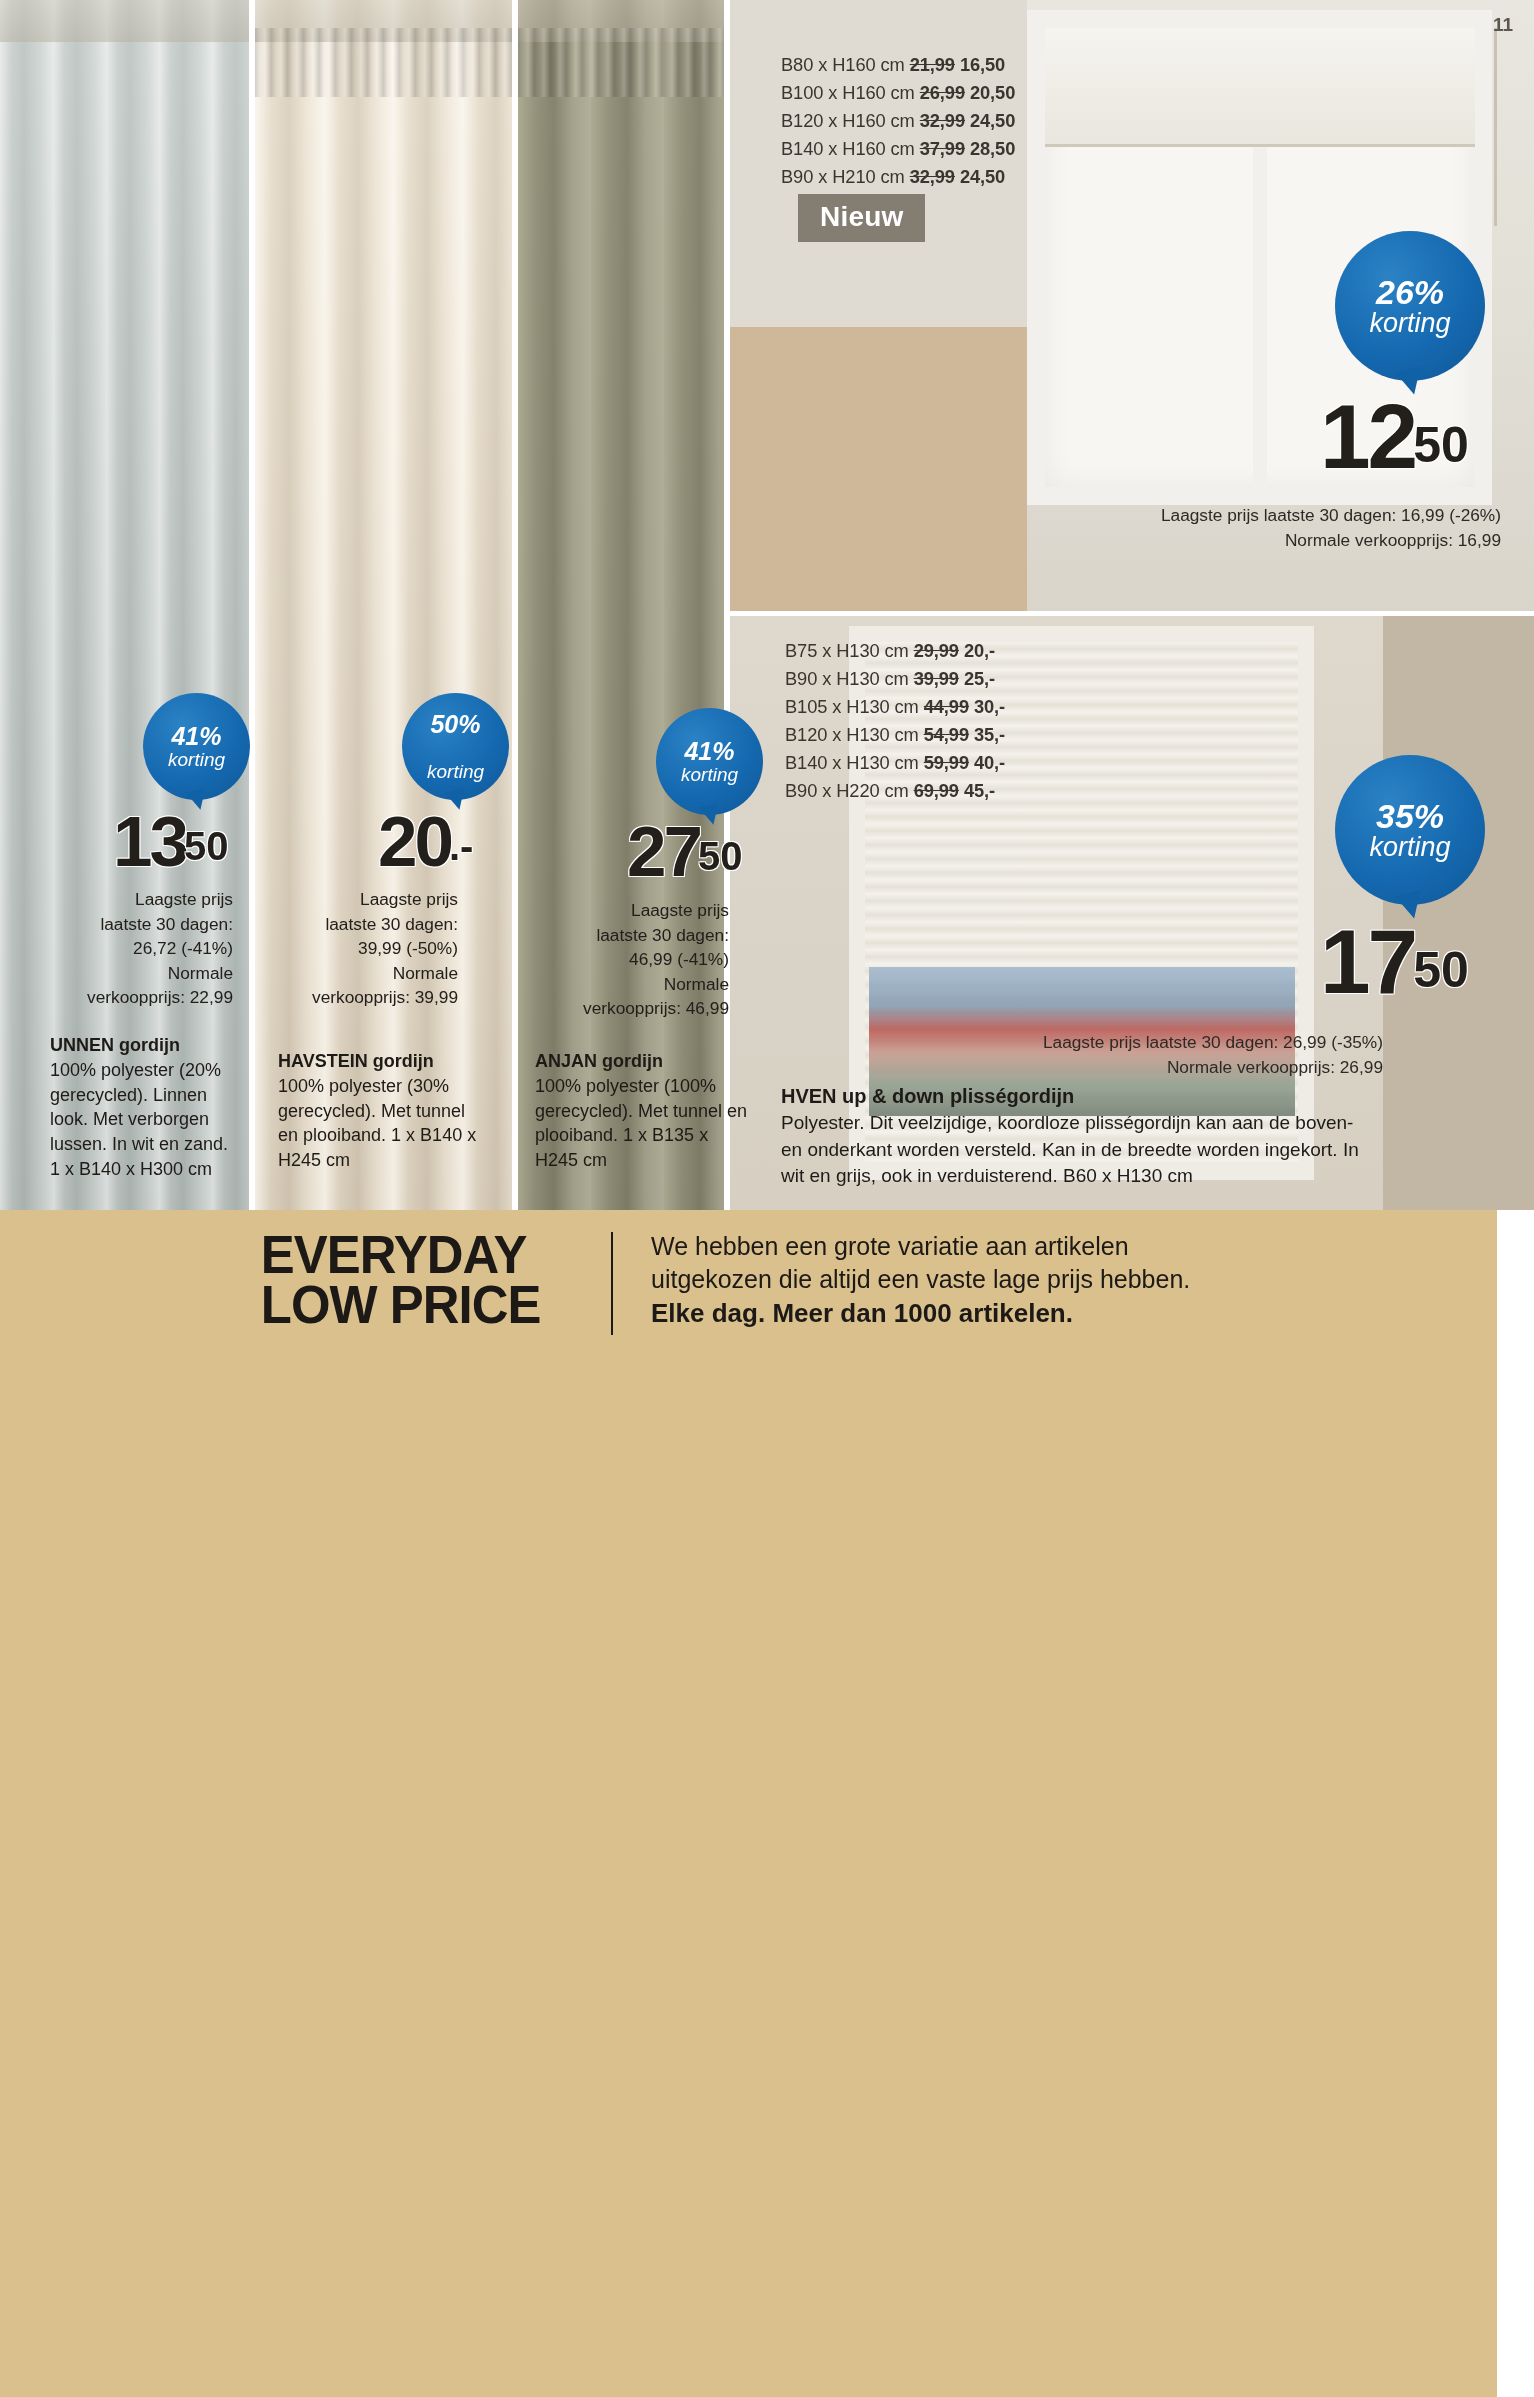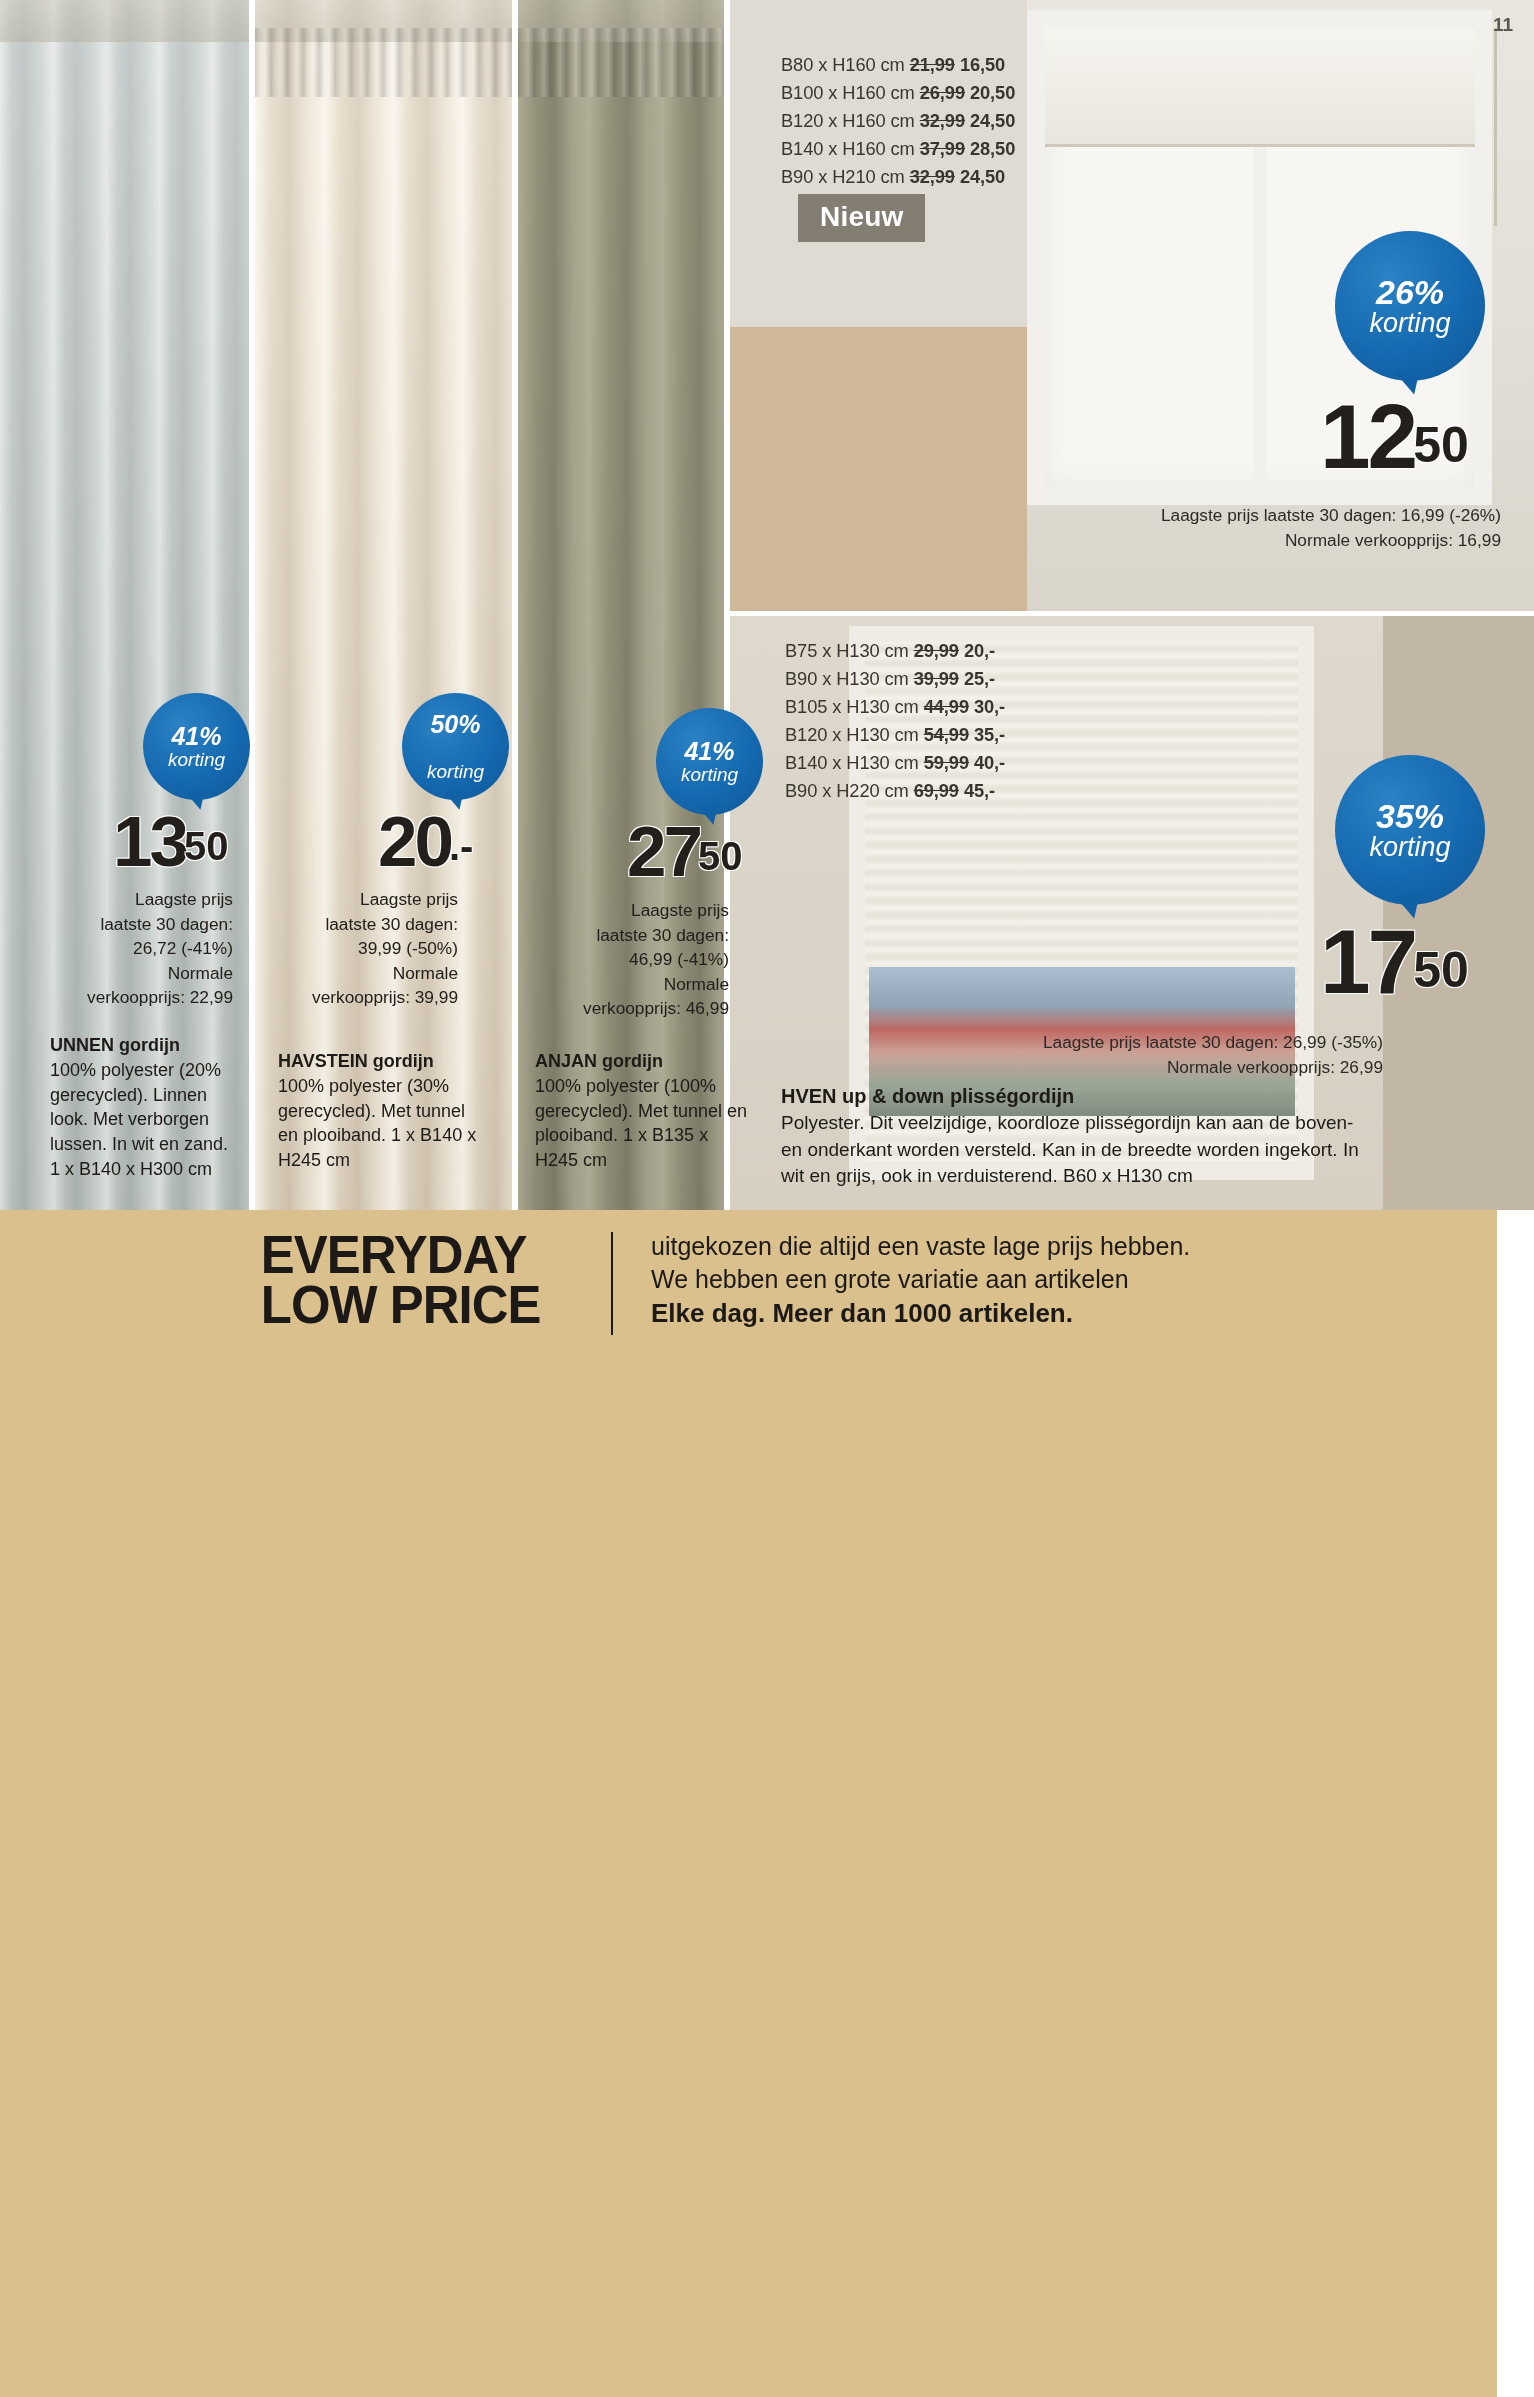--- a/index.html
+++ b/index.html
@@ -397,20 +397,20 @@
 </div>
 
 <div class="elp-band">
   <div class="elp-header">
     <div class="elp-logo">
       <div>EVERYDAY</div>
       <div>LOW PRICE</div>
     </div>
     <div class="elp-divider"></div>
     <div class="elp-copy">
+      <p>We hebben een grote variatie aan artikelen</p>
       <p>uitgekozen die altijd een vaste lage prijs hebben.</p>
-      <p>We hebben een grote variatie aan artikelen</p>
       <p class="bold">Elke dag. Meer dan 1000 artikelen.</p>
     </div>
   </div>
 
 </div>
 
 
 </body></html>

